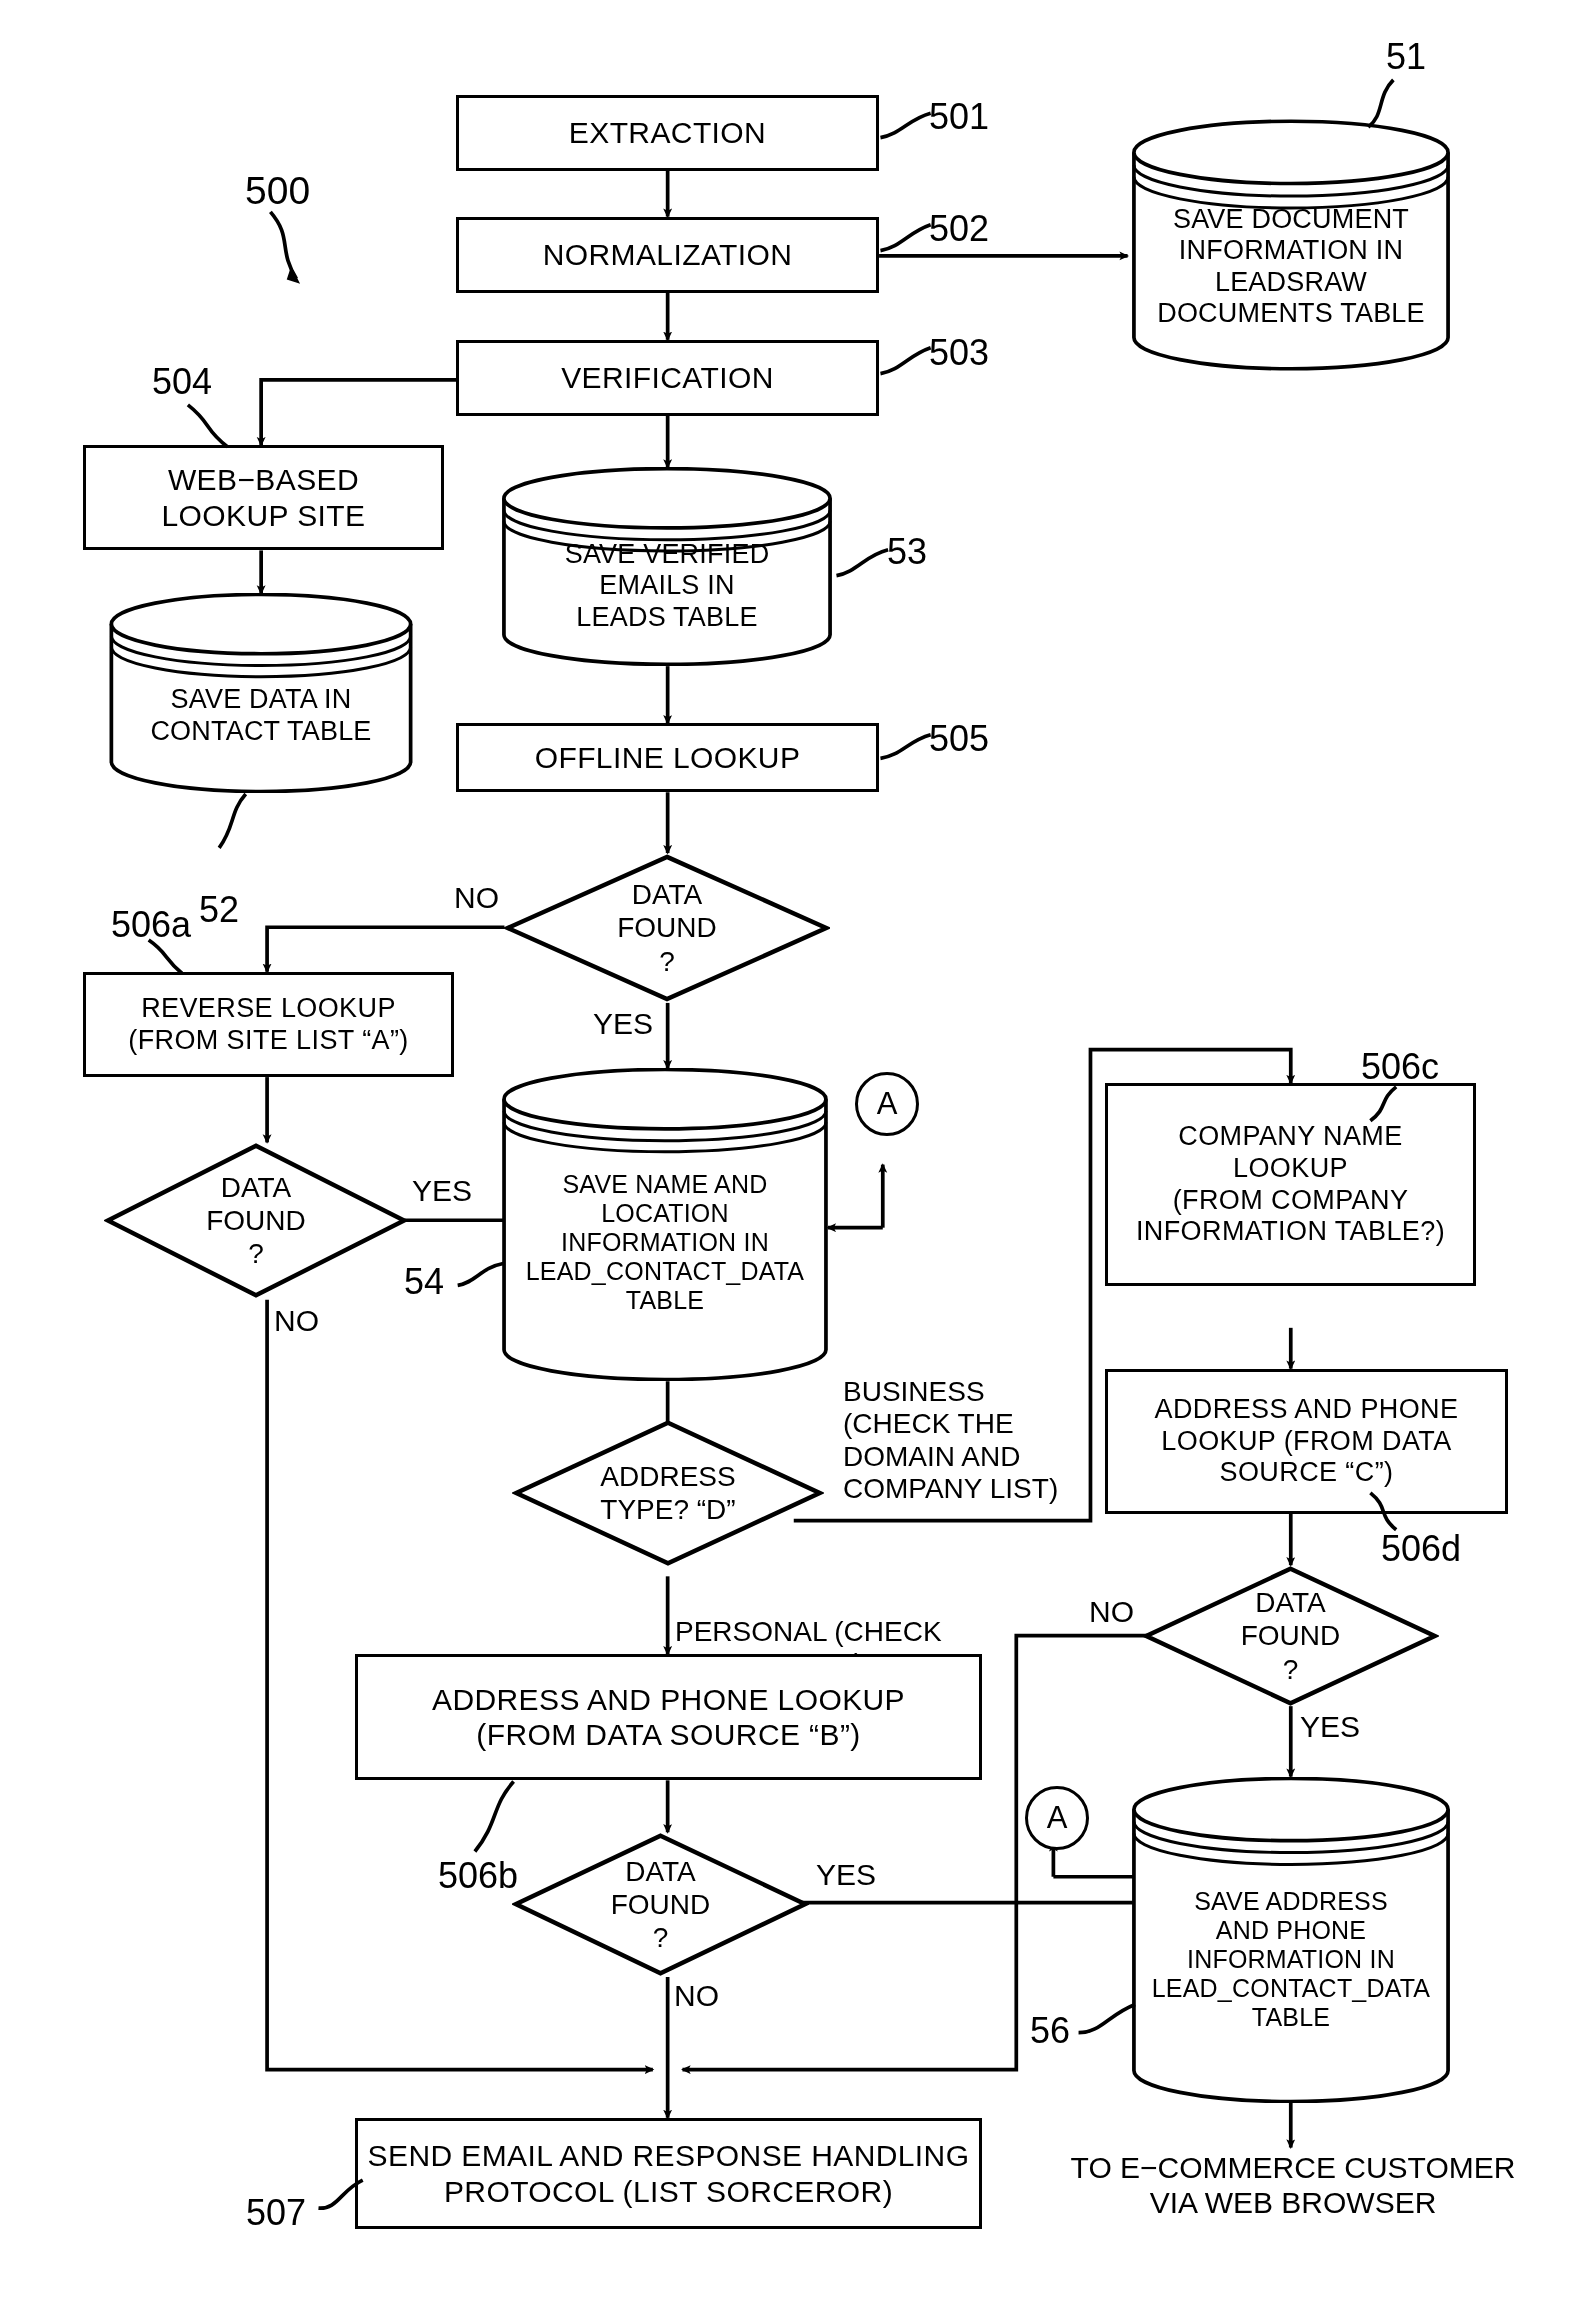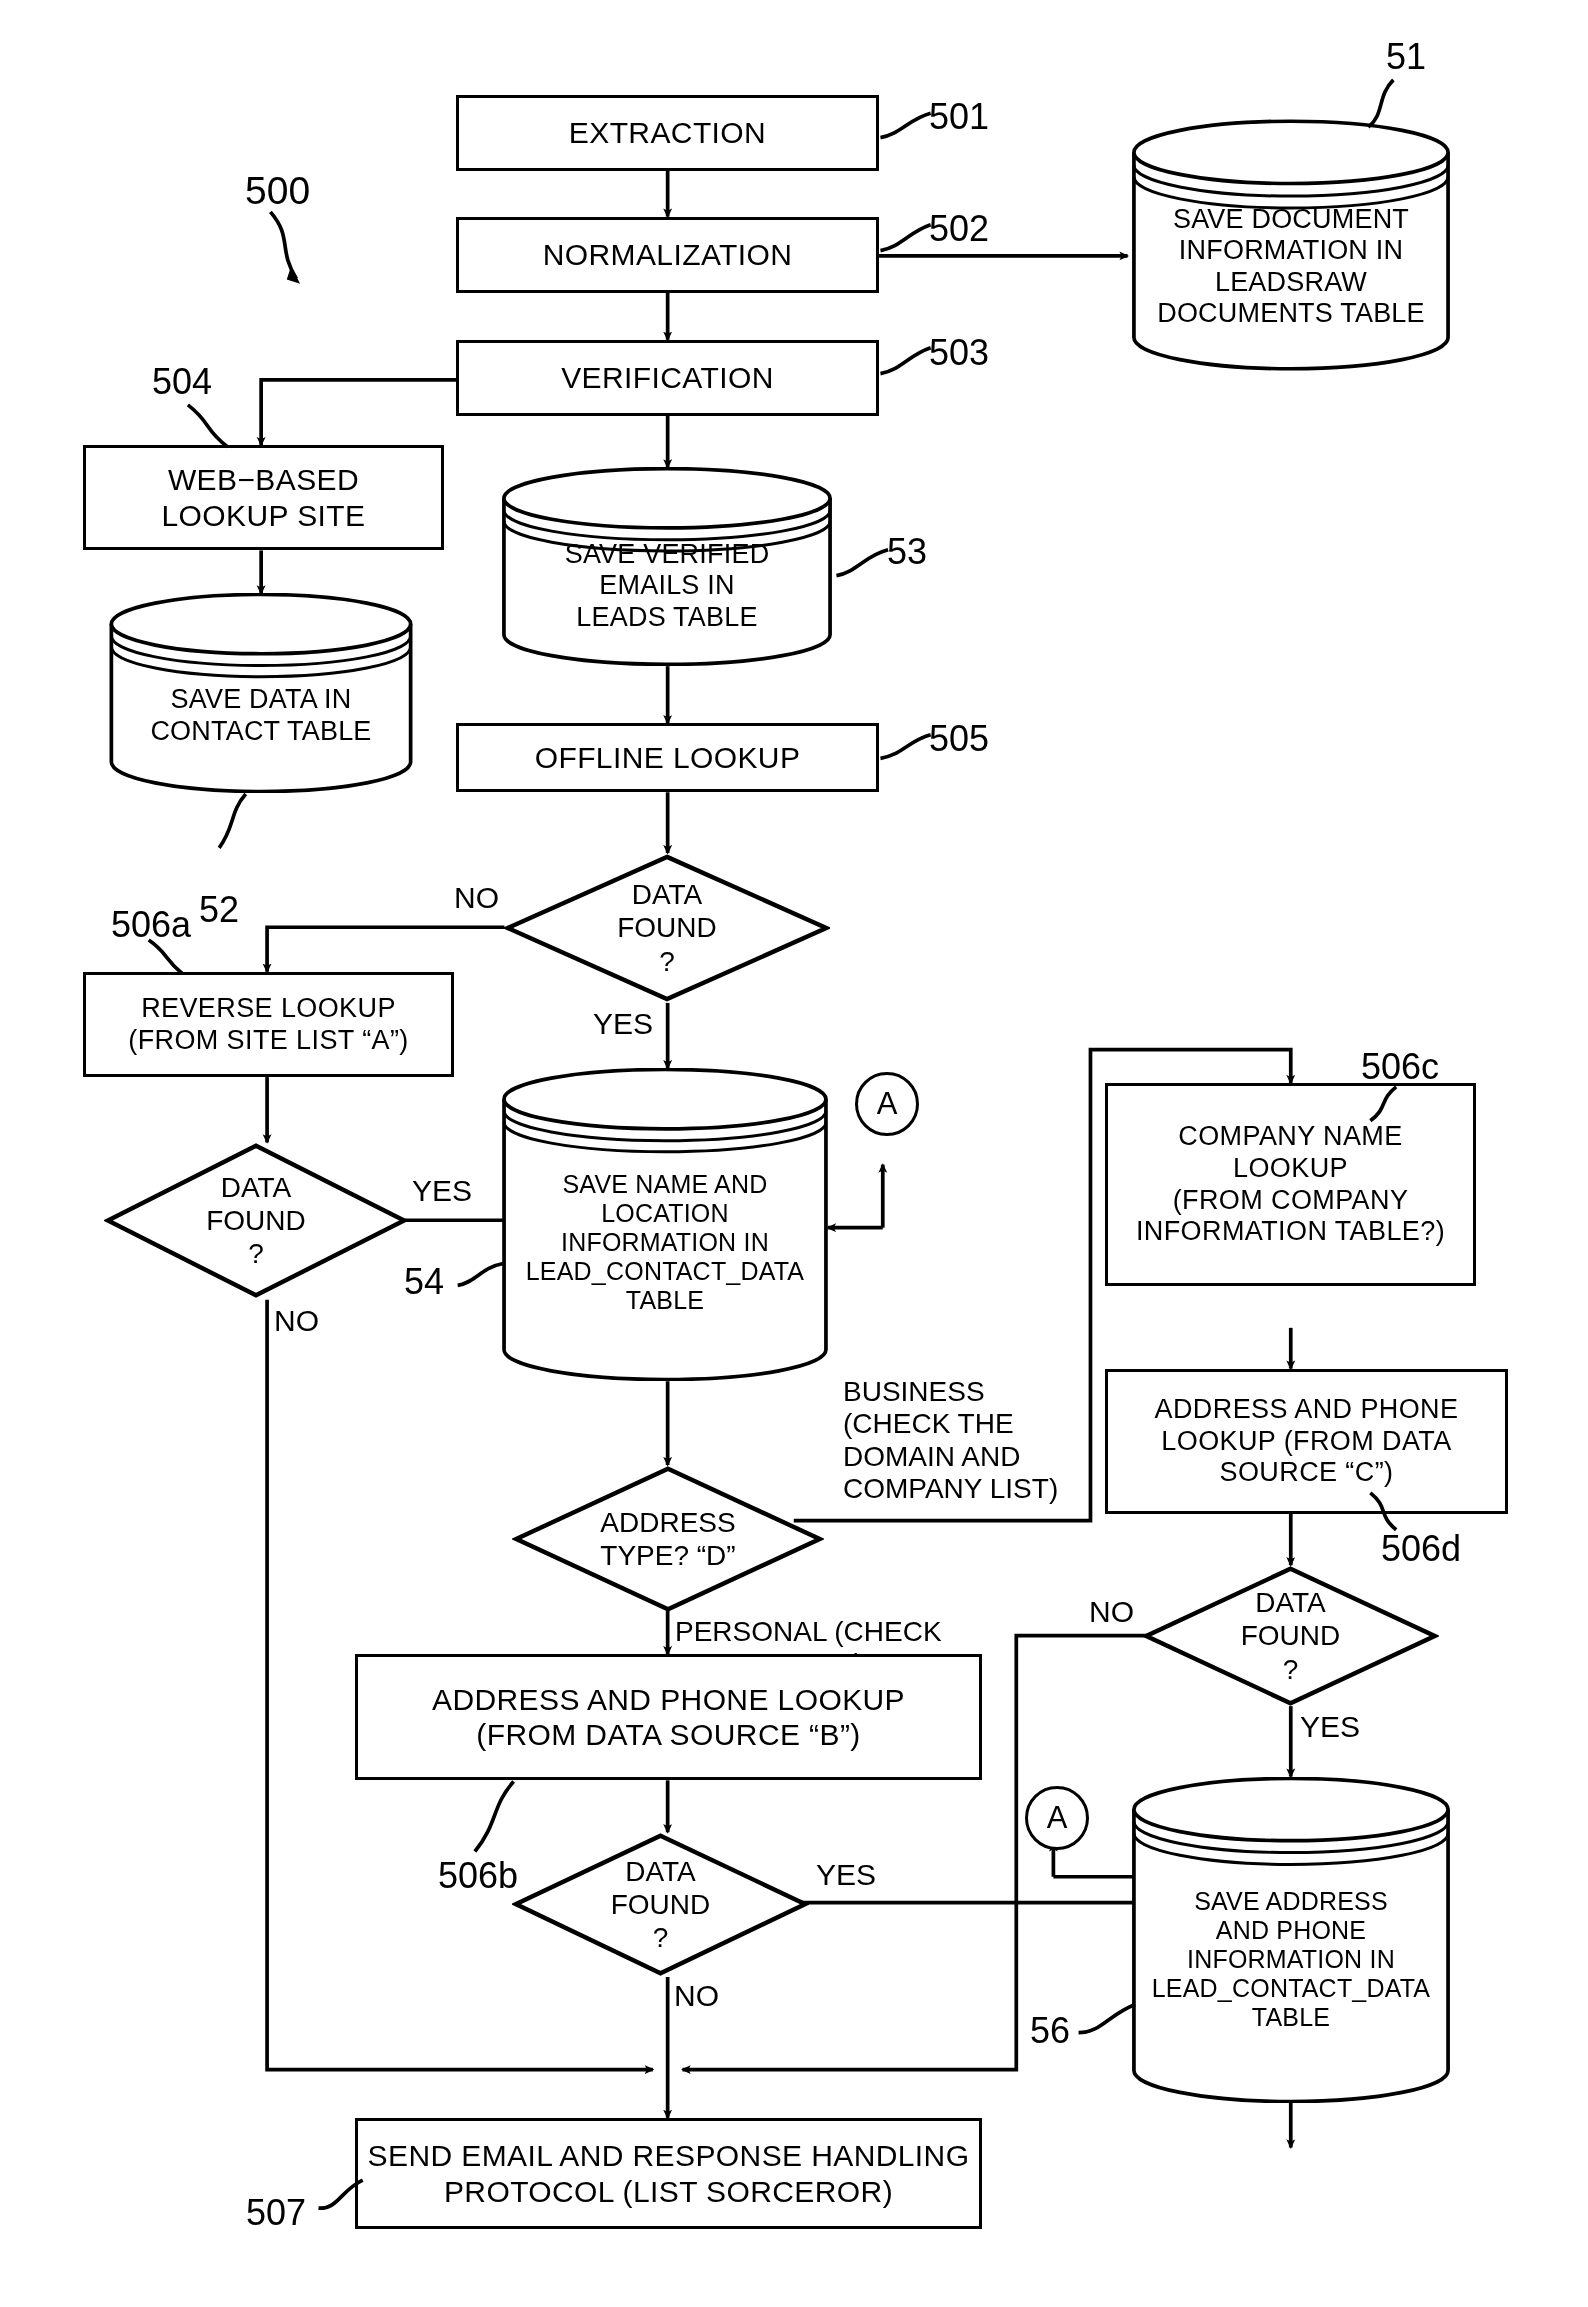--- a/index.html
+++ b/index.html
@@ -260,21 +260,21 @@
 FOUND
 ?</div>
   </div>
   <div class="reflbl" style="left:1381px;top:1528px;font-size:36px;">506d</div>
   <svg style="position:absolute;left:1363px;top:1491px;width:59px;height:45px;" viewBox="0 0 80 60" width="59" height="45">
     <path d="M10,2 C35,22 20,32 45,52" stroke="#000" stroke-width="5" fill="none"></path>
   </svg>
   <div class="flowlbl" style="left:1089px;top:1595px;font-size:30px;">NO</div>
   <div class="flowlbl" style="left:1300px;top:1710px;font-size:30px;">YES</div>
 
-  <div class="node dia" style="left:512px;top:1465px;width:312px;height:148px;text-align:center;">
+  <div class="node dia" style="left:512px;top:1419px;width:312px;height:148px;text-align:center;">
     <svg viewBox="0 0 420 200" style="position:absolute;left:0;top:0;width:312px;height:148px;">
       <polygon points="210,5 415,100 210,195 5,100" fill="#fff" stroke="#000" stroke-width="6"></polygon>
     </svg>
     <div class="txt" style="font-size:28px;">ADDRESS
 TYPE? “D”</div>
   </div>
   <div class="flowlbl" style="left:843px;top:1376px;font-size:28px;">BUSINESS
 (CHECK THE
 DOMAIN AND
 COMPANY LIST)</div>
@@ -325,15 +325,17 @@
 
   <div class="node pbox" style="left:355px;top:2118px;width:627px;height:111px;">
     <div class="txt" style="font-size:30px;">SEND EMAIL AND RESPONSE HANDLING
 PROTOCOL (LIST SORCEROR)</div>
   </div>
   <div class="reflbl" style="left:246px;top:2192px;font-size:36px;">507</div>
   <svg style="position:absolute;left:317px;top:2174px;width:59px;height:52px;" viewBox="0 0 80 70" width="59" height="52">
     <path d="M2,46 C28,48 32,22 62,8" stroke="#000" stroke-width="5" fill="none"></path>
   </svg>
 
+  <div class="flowlbl" style="left:1052px;top:2151px;font-size:30px;text-align:center;width:482px;">TO E−COMMERCE CUSTOMER
+VIA WEB BROWSER</div>
 
 </div>
 
 
 </body></html>

